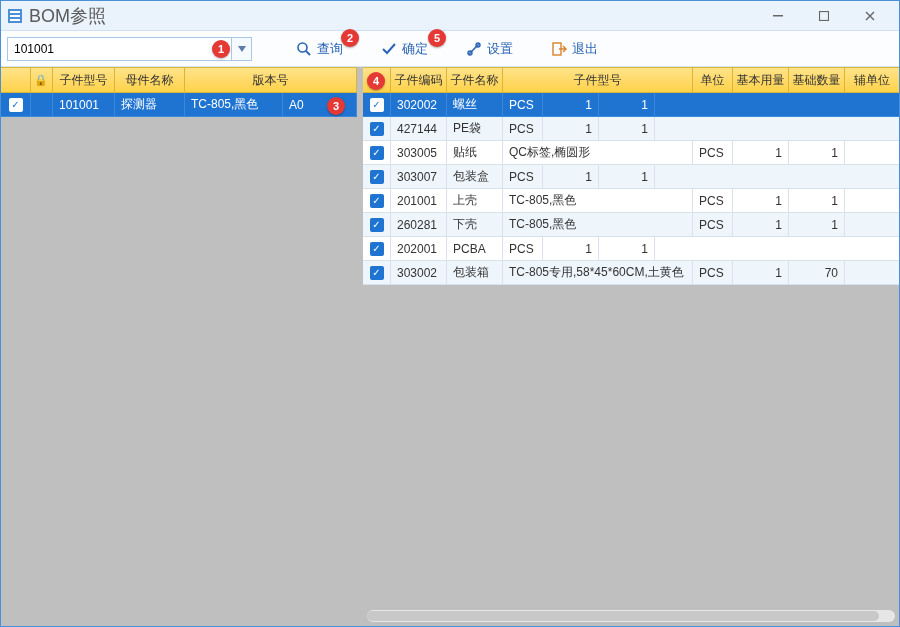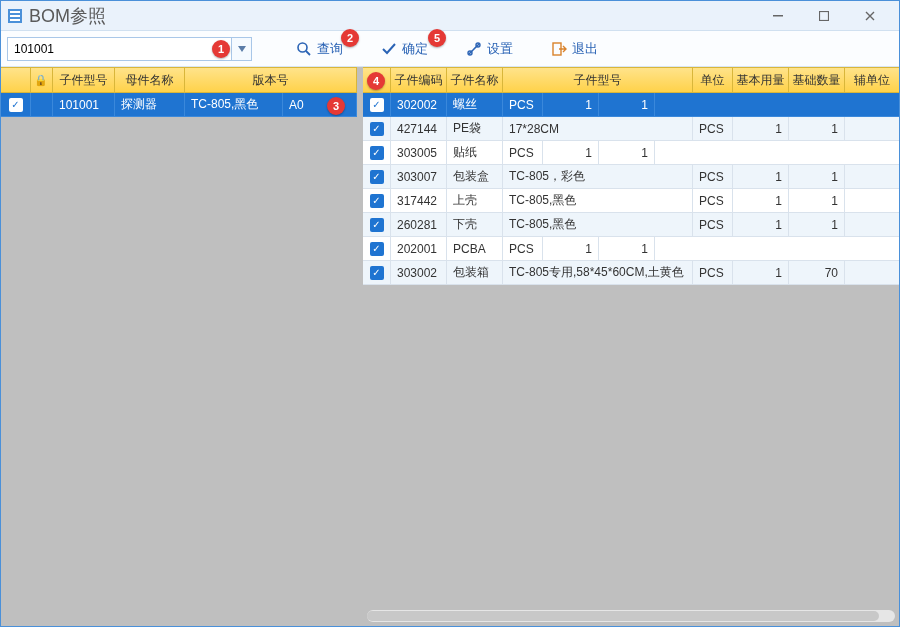--- a/index.html
+++ b/index.html
@@ -182,54 +182,53 @@
               <div class="cell num" style="width:56px">1</div>
               <div class="cell num" style="width:56px">1</div>
               <div class="cell" style="flex:1;border-right:none"></div>
             </div>
             <div class="row alt">
               <div class="cell chk">
                 <span class="chkbox">✓</span>
               </div>
               <div class="cell" style="width:56px">427144</div>
               <div class="cell" style="width:56px">PE袋</div>
-              <div class="cell" style="width:190px">17*28CM</div>
               <div class="cell" style="width:40px">PCS</div>
               <div class="cell num" style="width:56px">1</div>
               <div class="cell num" style="width:56px">1</div>
               <div class="cell" style="flex:1;border-right:none"></div>
             </div>
             <div class="row">
               <div class="cell chk">
                 <span class="chkbox">✓</span>
               </div>
               <div class="cell" style="width:56px">303005</div>
               <div class="cell" style="width:56px">贴纸</div>
+              <div class="cell" style="width:190px">QC标签,椭圆形</div>
               <div class="cell" style="width:40px">PCS</div>
               <div class="cell num" style="width:56px">1</div>
               <div class="cell num" style="width:56px">1</div>
               <div class="cell" style="flex:1;border-right:none"></div>
             </div>
             <div class="row alt">
               <div class="cell chk">
                 <span class="chkbox">✓</span>
               </div>
               <div class="cell" style="width:56px">303007</div>
               <div class="cell" style="width:56px">包装盒</div>
-              <div class="cell" style="width:190px">TC-805，彩色</div>
               <div class="cell" style="width:40px">PCS</div>
               <div class="cell num" style="width:56px">1</div>
               <div class="cell num" style="width:56px">1</div>
               <div class="cell" style="flex:1;border-right:none"></div>
             </div>
             <div class="row">
               <div class="cell chk">
                 <span class="chkbox">✓</span>
               </div>
-              <div class="cell" style="width:56px">317442</div>
+              <div class="cell" style="width:56px">201001</div>
               <div class="cell" style="width:56px">上壳</div>
               <div class="cell" style="width:190px">TC-805,黑色</div>
               <div class="cell" style="width:40px">PCS</div>
               <div class="cell num" style="width:56px">1</div>
               <div class="cell num" style="width:56px">1</div>
               <div class="cell" style="flex:1;border-right:none"></div>
             </div>
             <div class="row alt">
               <div class="cell chk">
                 <span class="chkbox">✓</span>

